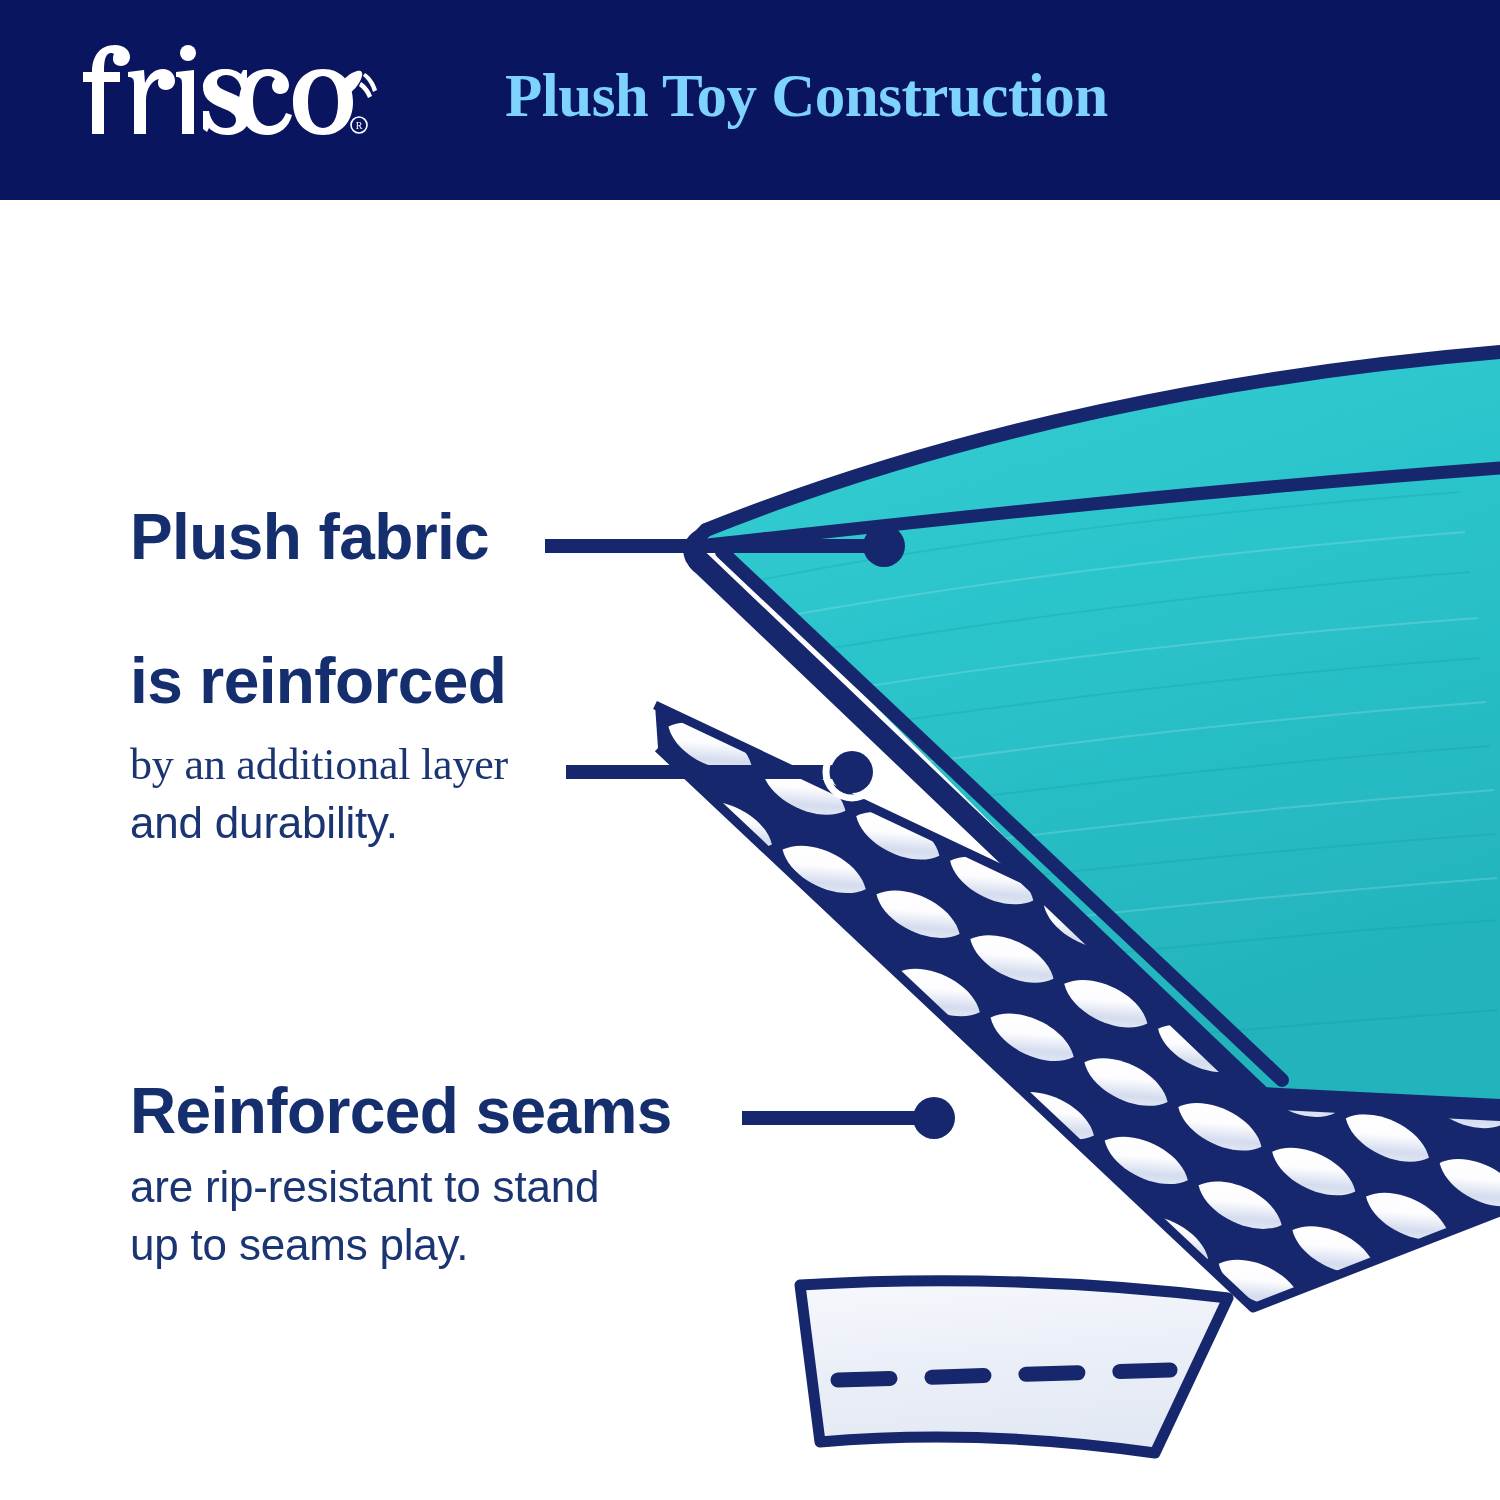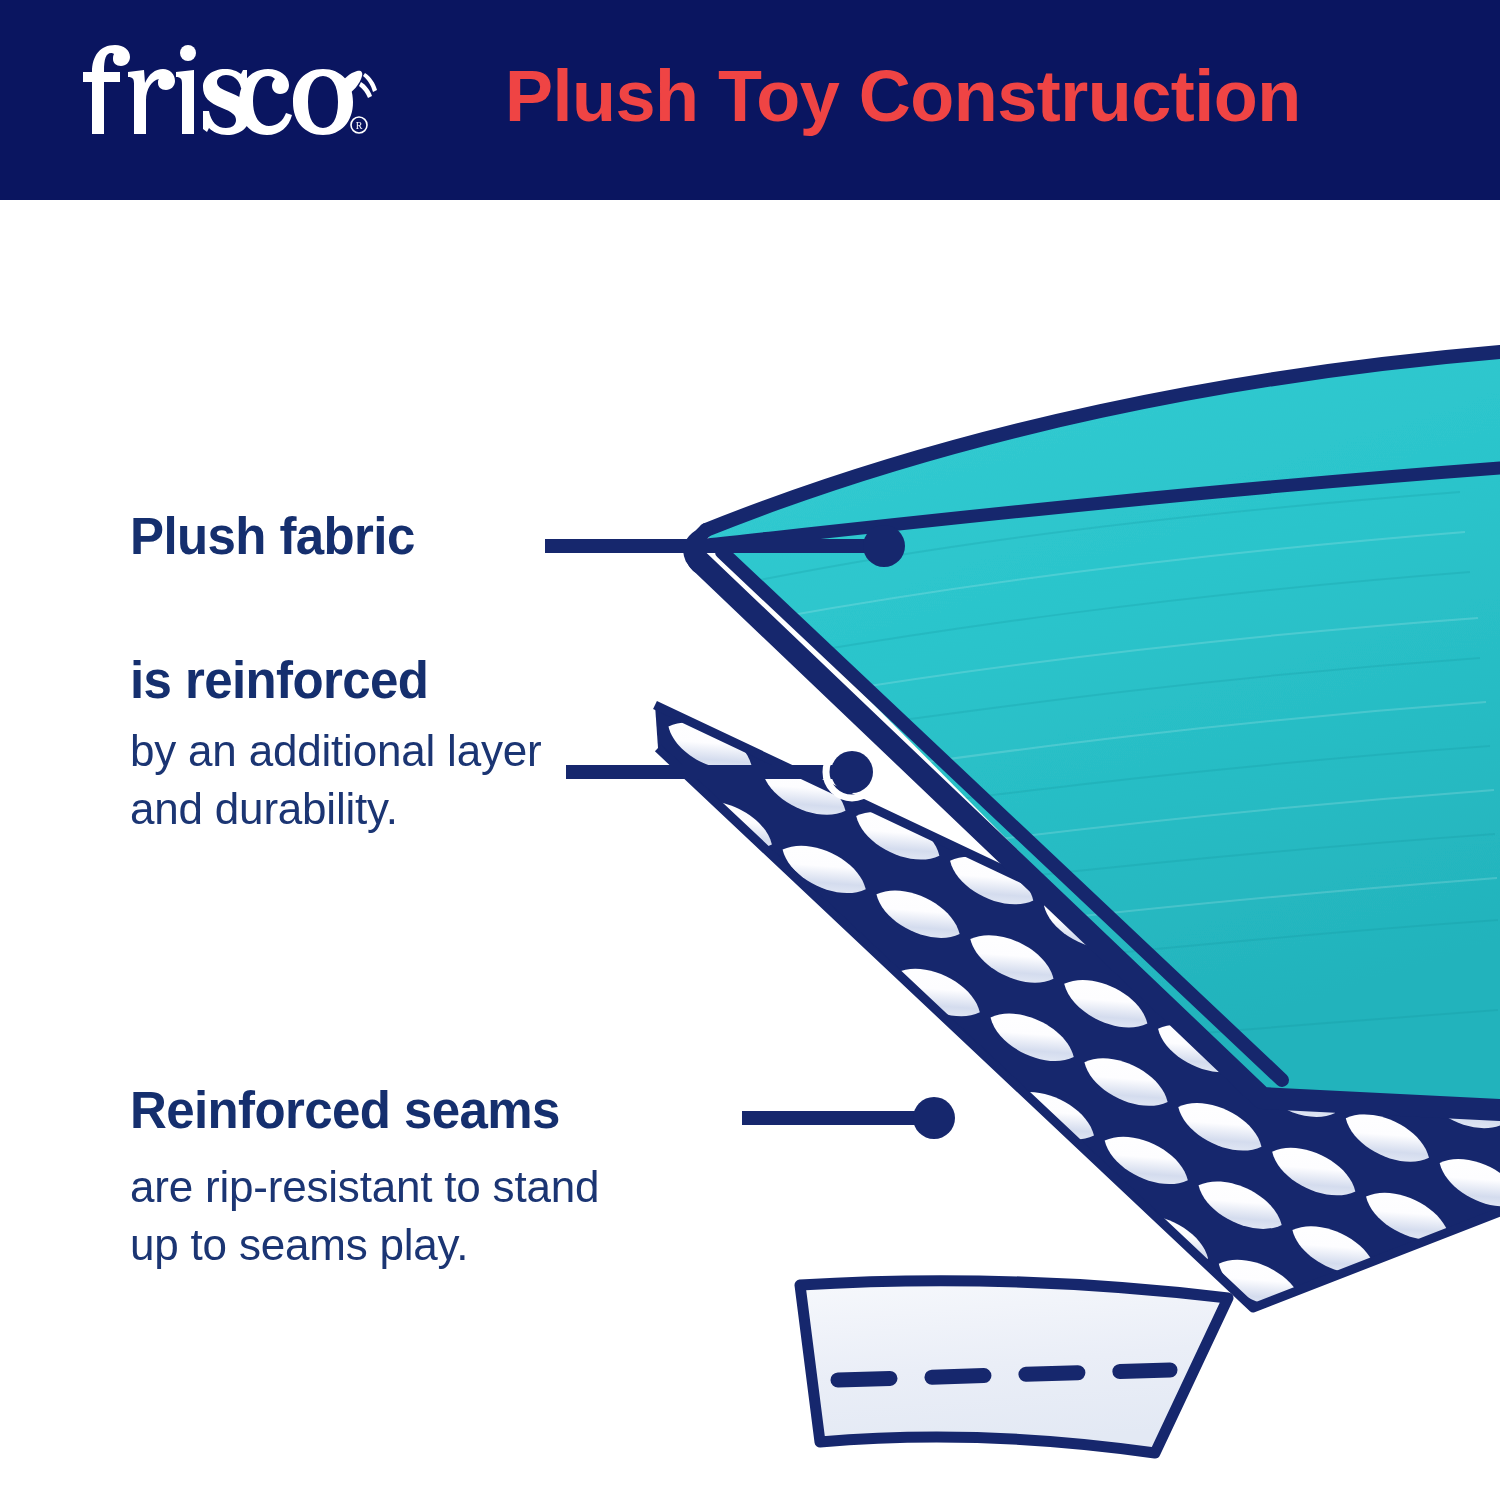--- a/index.html
+++ b/index.html
@@ -33,24 +33,24 @@
     left: 82px;
     top: 38px;
     width: 300px;
     height: 110px;
   }
   #header-title {
     position: absolute;
     left: 505px;
     top: 46px;
     width: 900px;
-    color: #ef4444;
-    font-family: Liberation Sans, sans-serif;
+    color: #7dd3fc;
+    font-family: Liberation Serif, serif;
     font-weight: bold;
-    font-size: 72px;
+    font-size: 61px;
     letter-spacing: -0.5px;
     line-height: 100px;
     white-space: nowrap;
   }
 
   
   #illustration {
     position: absolute;
     left: 0; top: 200px;
     width: 1500px;
@@ -58,21 +58,21 @@
   }
 
   
   .callout {
     position: absolute;
     color: #152f6e;
   }
   .callout .ct-head {
     font-family: "Liberation Sans", sans-serif;
     font-weight: bold;
-    font-size: 51px;
+    font-size: 64px;
     line-height: 62px;
     color: #152f6e;
     letter-spacing: -0.6px;
     white-space: nowrap;
   }
   .callout .ct-body {
     font-family: "Liberation Sans", sans-serif;
     font-weight: normal;
     font-size: 44px;
     line-height: 58px;
@@ -311,21 +311,21 @@
 
     </svg>
   </div>
 
   <div class="callout" id="callout-plush-fabric">
     <div class="ct-head">Plush fabric</div>
   </div>
 
   <div class="callout" id="callout-plush-exterior">
     <div class="ct-head">is reinforced</div>
-    <div class="ct-body" style="margin-top:10px;">by an additional layer</div>
+    <div class="ct-body" style="margin-top:24px;font-family:Liberation Serif, serif;">by an additional layer</div>
     <div class="ct-body">and durability.</div>
   </div>
 
   <div class="callout" id="callout-reinforced-seams">
     <div class="ct-head">Reinforced seams</div>
     <div class="ct-body" style="margin-top:16px;">are rip-resistant to stand</div>
     <div class="ct-body">up to seams play.</div>
   </div>
 
 </div>

